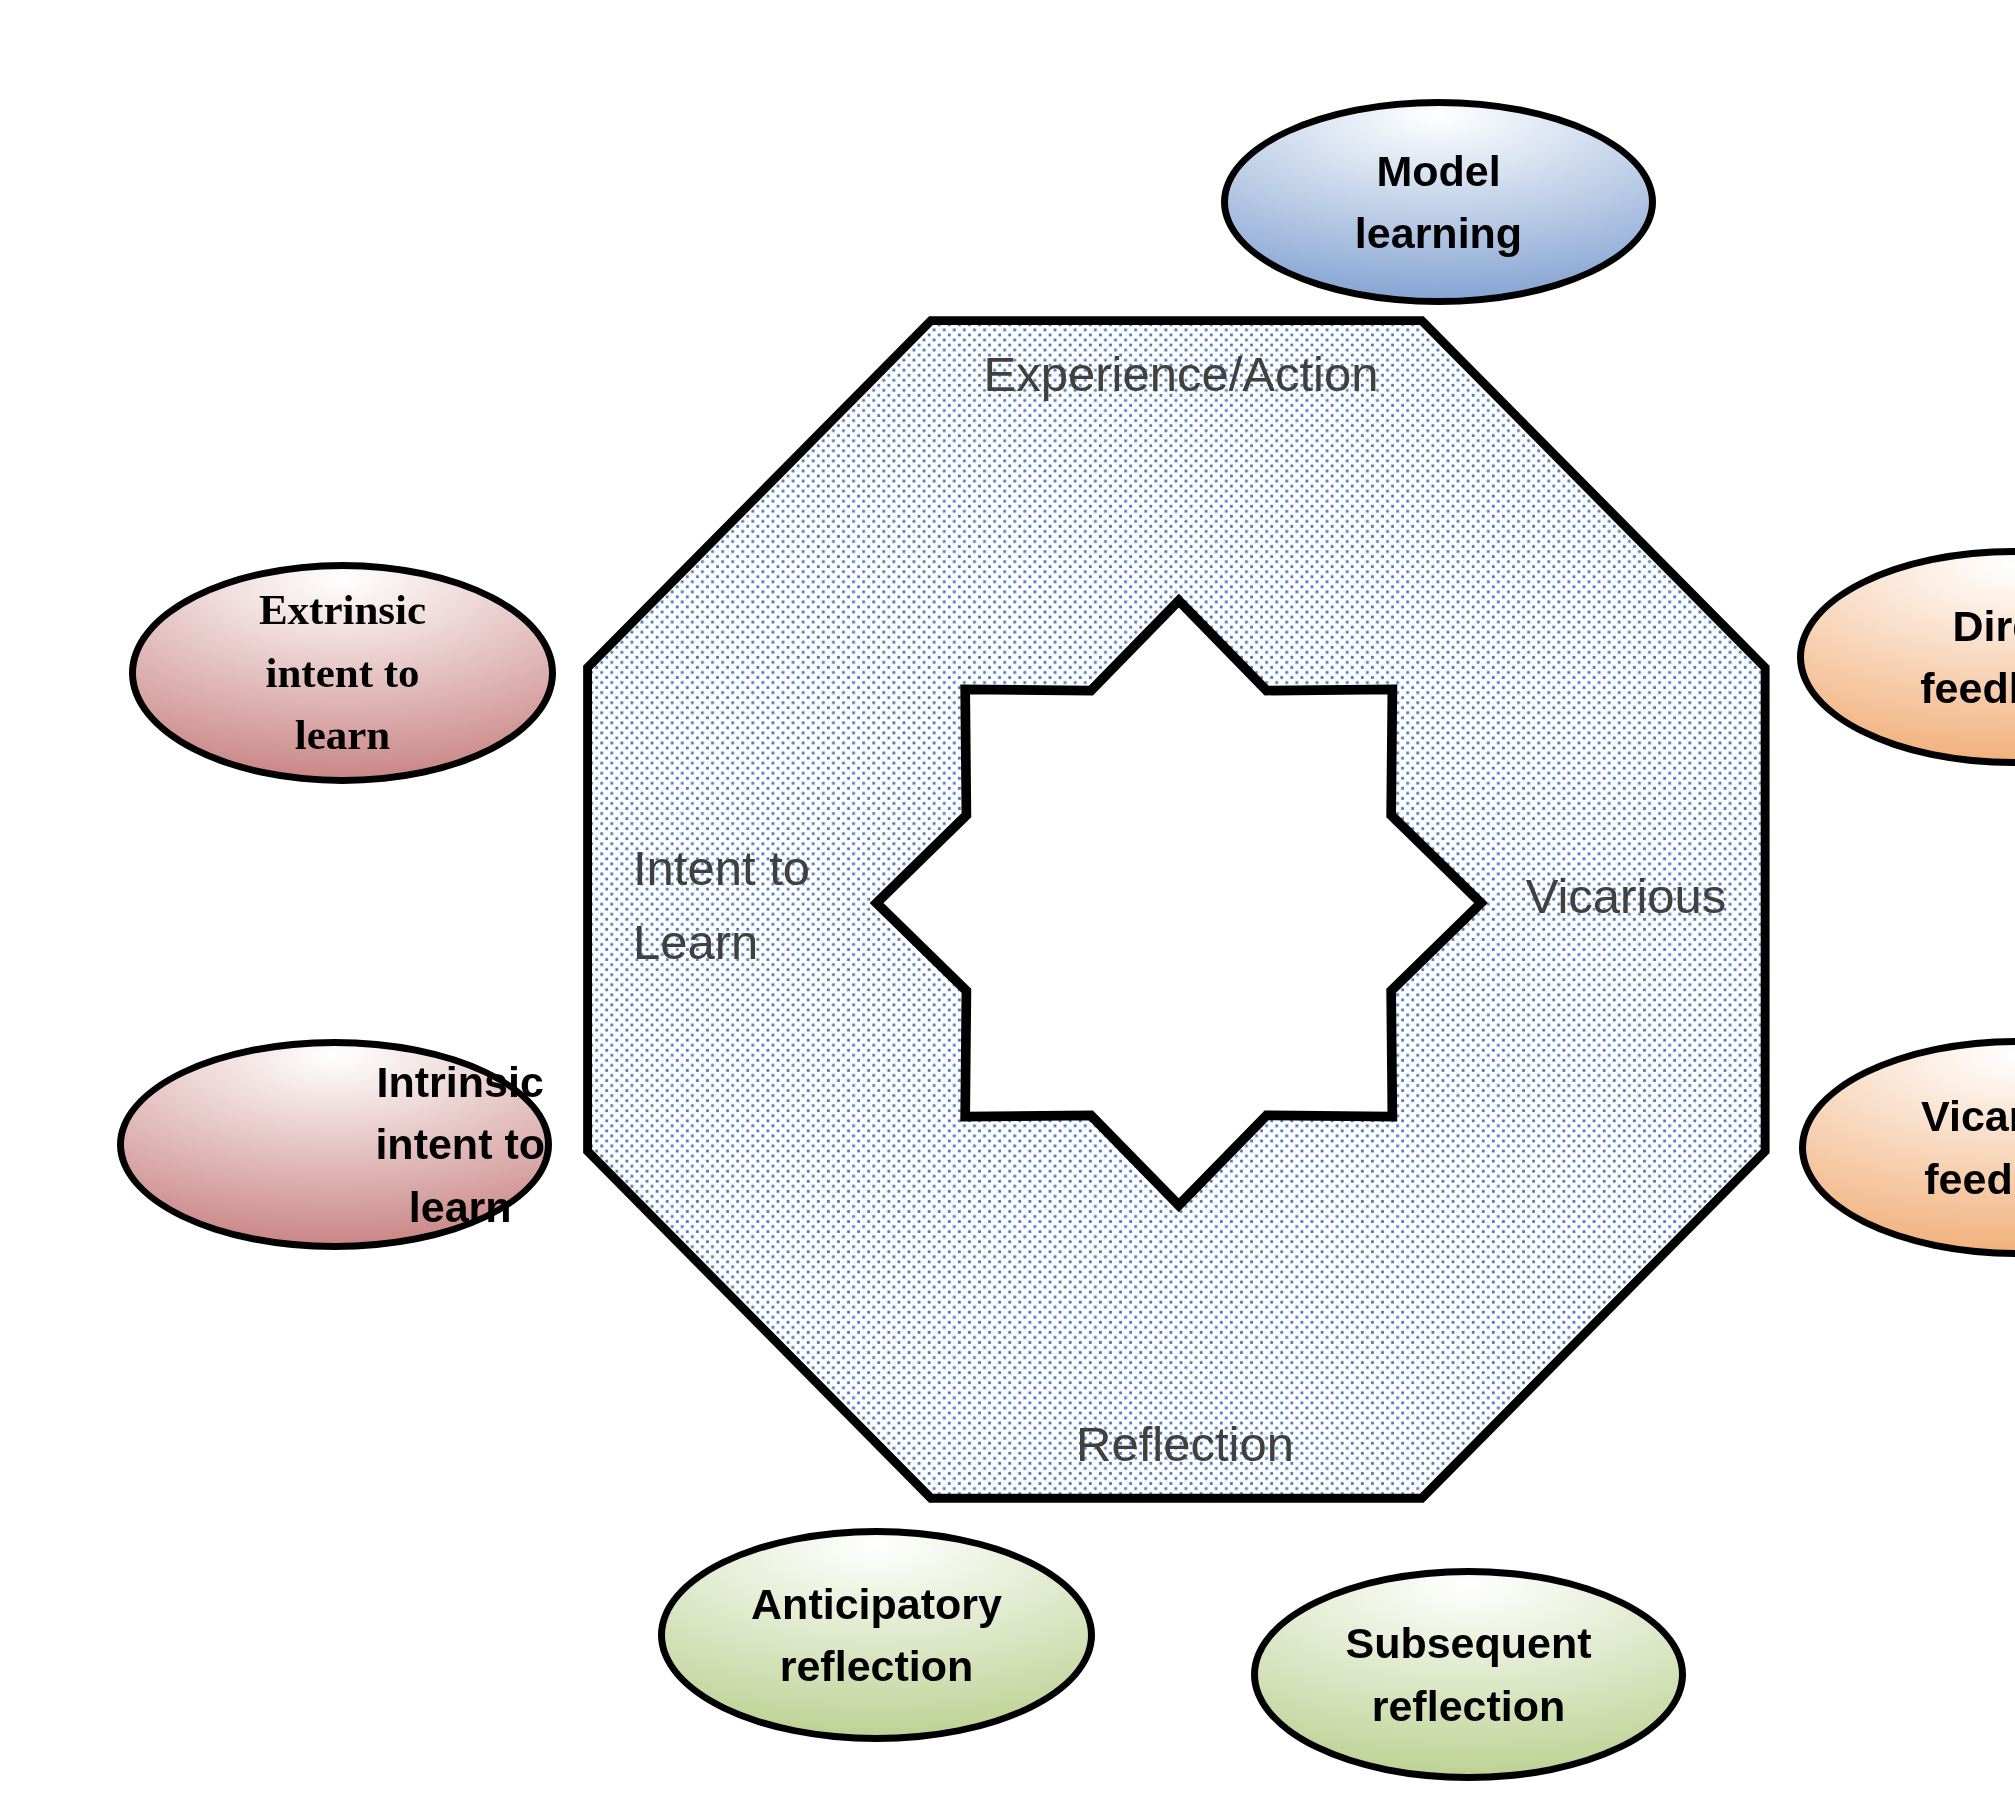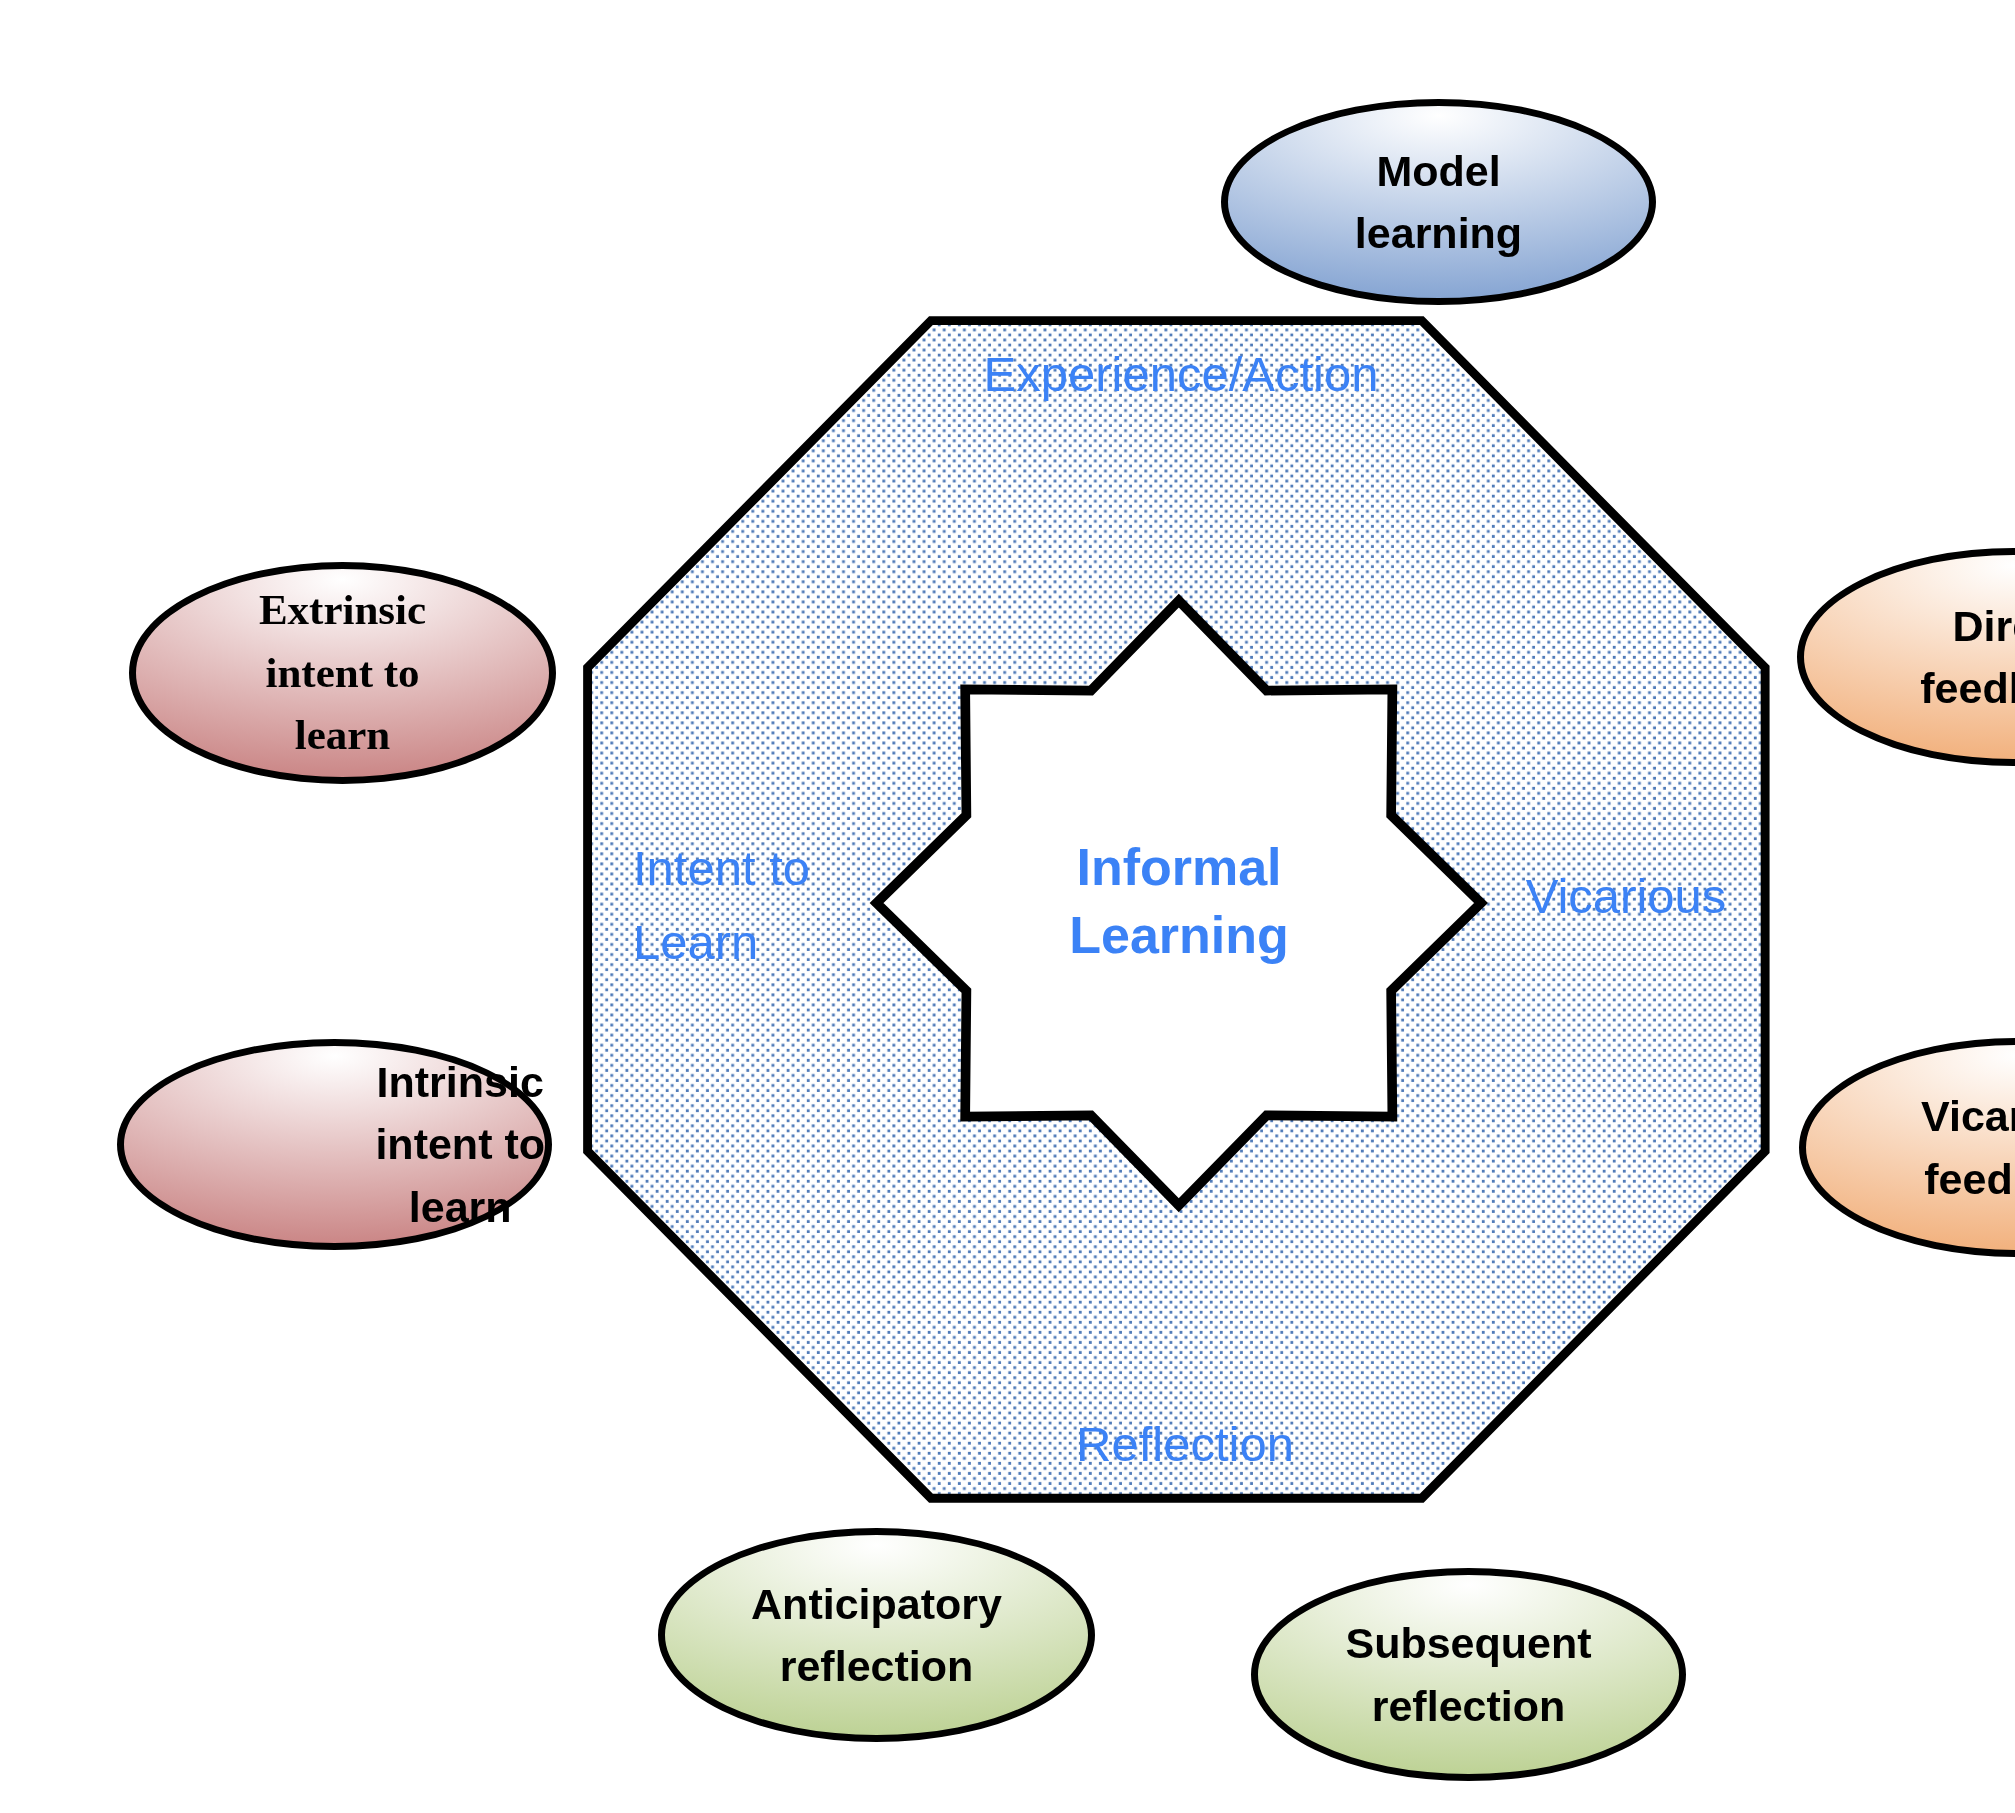--- a/index.html
+++ b/index.html
@@ -15,21 +15,21 @@
     font-family: "Liberation Sans", sans-serif;
     overflow: hidden;
   }
   #canvas svg.base {
     position: absolute;
     left: 0;
     top: 0;
   }
   .lbl {
     position: absolute;
-    color: #3b82f6;
+    color: #404040;
     white-space: pre-line;
   }
   .zone-label {
     font-size: 49px;
     font-weight: 400;
     line-height: 1.25;
   }
   .zone-top, .zone-right, .zone-bottom {
     transform: translate(-50%, -50%);
     text-align: center;
@@ -96,22 +96,20 @@
 
     <polygon points="2925,1490 3143,1713 3455,1710 3452,2022 3675,2240 3452,2458 3455,2770 3143,2767 2925,2990 2707,2767 2395,2770 2398,2458 2175,2240 2398,2022 2395,1710 2707,1713" fill="#ffffff" stroke="#000000" stroke-width="24" stroke-linejoin="miter"></polygon>
   </svg>
 
   <div class="lbl zone-label zone-top">Experience/Action</div>
   <div class="lbl zone-label zone-right">Vicarious</div>
   <div class="lbl zone-label zone-bottom">Reflection</div>
   <div class="lbl zone-label zone-left">Intent to
 Learn</div>
 
-  <div class="lbl star-label">Informal
-Learning</div>
 
 
   <div class="ellipse e-model" style="background: radial-gradient(130% 120% at 50% 5%, rgb(255, 255, 255) 0%, rgb(126, 159, 208) 85%);">
     <span class="e-label">Model
 learning</span>
   </div>
 
   <div class="ellipse e-extrinsic" style="background: radial-gradient(130% 120% at 50% 5%, rgb(255, 255, 255) 0%, rgb(199, 126, 126) 85%);">
     <span class="e-label">Extrinsic
 intent to

